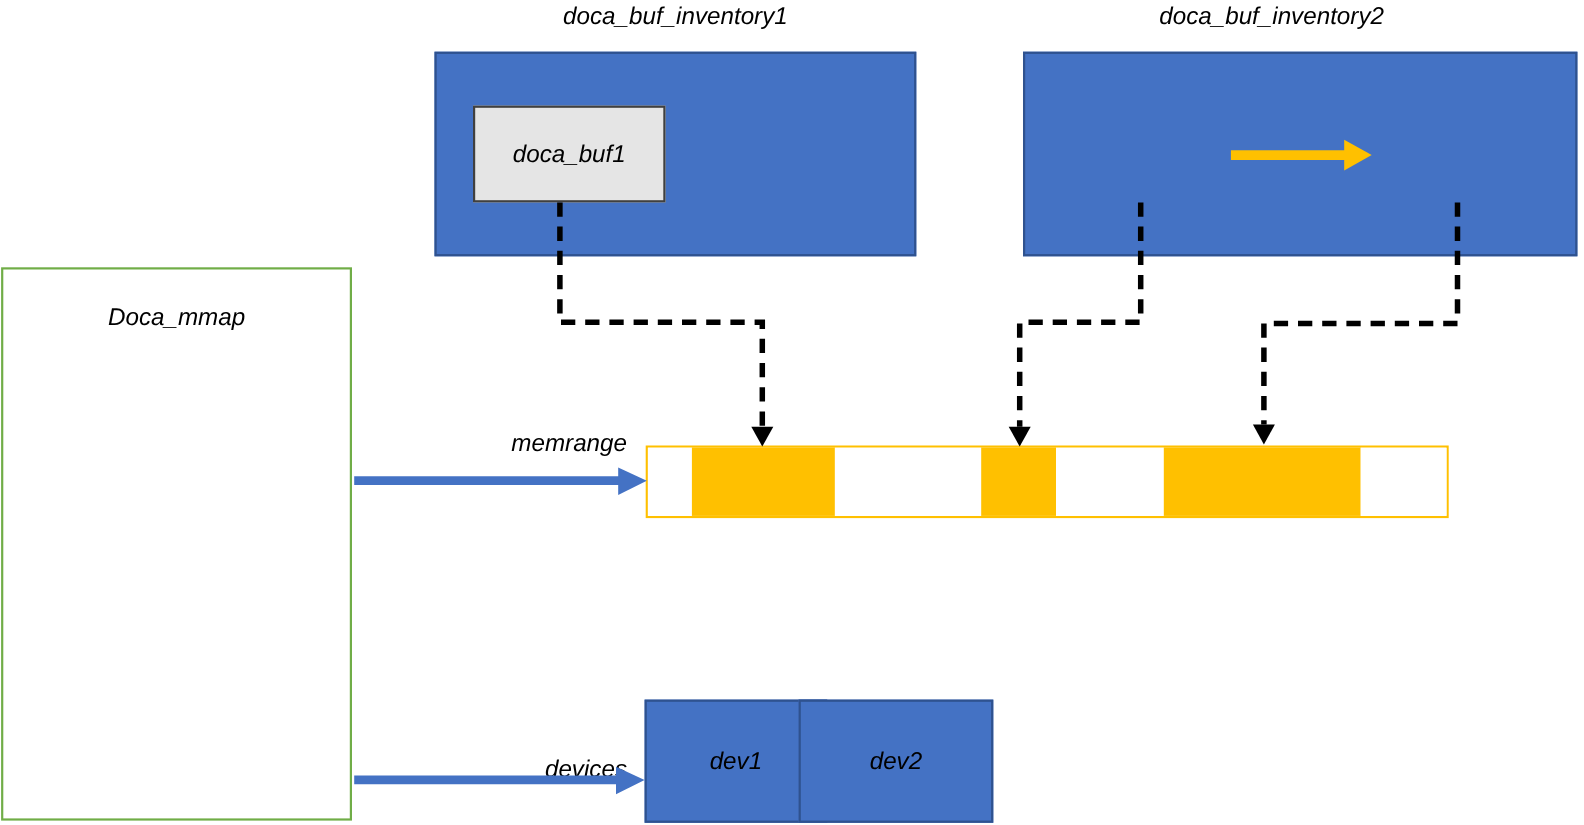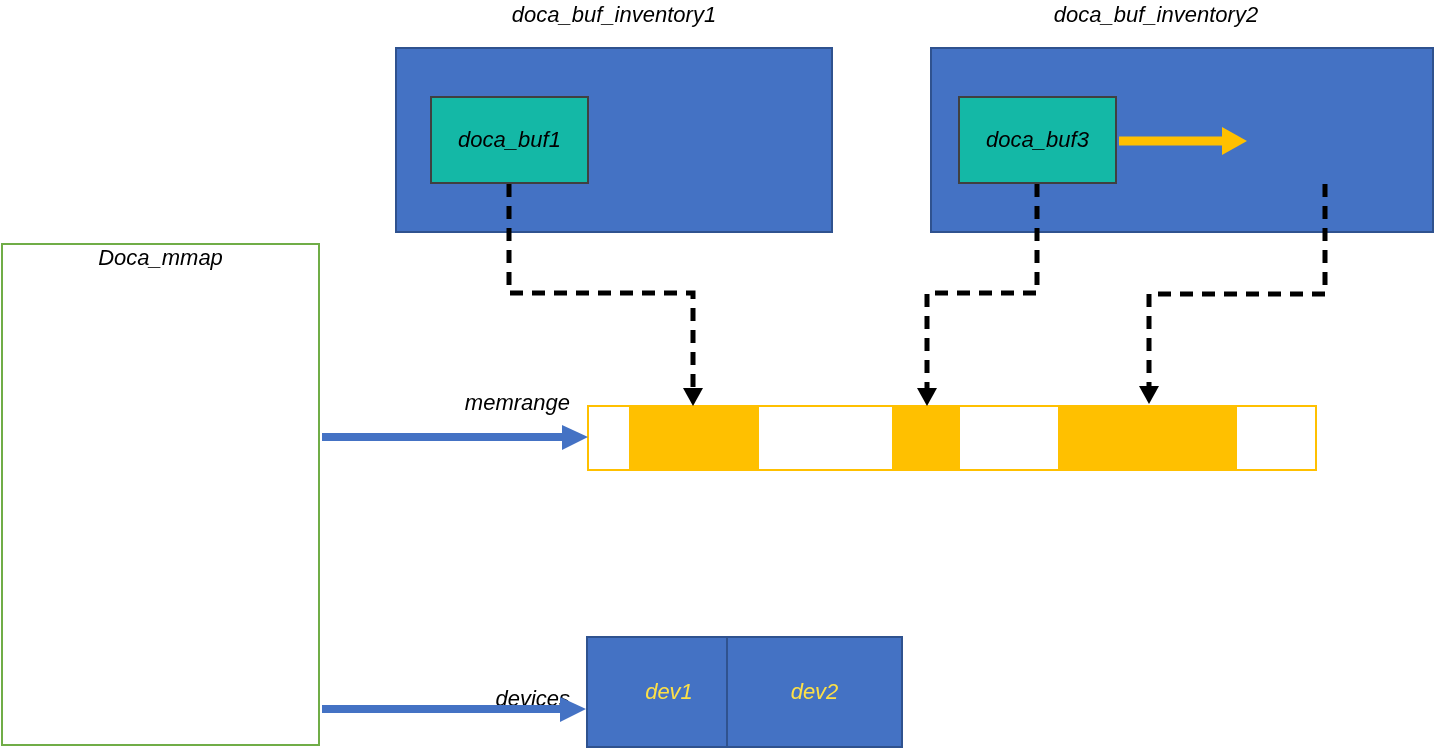--- a/index.html
+++ b/index.html
@@ -10,40 +10,40 @@
   body{margin:0;background:#fff}
   .canvas{
     position:relative;width:1440px;height:750px;background:#fff;
     font-family:"Liberation Sans",sans-serif;font-size:22px;color:var(--ink);
     overflow:hidden;
     font-style:italic;
   }
   .title{position:absolute;top:0;height:30px;line-height:30px;text-align:center;white-space:nowrap}
   .inv{position:absolute;top:47px;height:186px;background:var(--blue);border:2px solid var(--blue-border)}
   .buf{
-    position:absolute;top:47px;width:159px;height:88px;background:#14b8a6;
+    position:absolute;top:47px;width:175px;height:88px;background:#e5e5e5;
     border:2px solid #404040;display:flex;align-items:center;justify-content:center;
     white-space:nowrap;
   }
   .mmap{
     position:absolute;left:1px;top:243px;width:319px;height:503px;
     background:#fff;border:2px solid var(--green);text-align:center;
   }
-  .mmap-label{}
+  .mmap-label{margin-top:30px}
   .flabel{position:absolute;width:250px;text-align:right;white-space:nowrap}
   .memrange-label{left:320px;top:390px}
   .devices-label{left:320px;top:686px}
   .bar{
     position:absolute;left:587px;top:405px;width:730px;height:66px;
     border:2px solid var(--orange);display:flex;background:#fff;
   }
   .bar .seg{height:100%}
   .dev{
     position:absolute;top:636px;height:112px;background:var(--blue);
-    border:2px solid var(--blue-border);color:#fde047;
+    border:2px solid var(--blue-border);color:#000000;
     display:flex;align-items:center;justify-content:center;white-space:nowrap;
   }
   .dev1{left:586px;width:166px}
   .dev2{left:726px;width:177px}
   svg.overlay{position:absolute;left:0;top:0;pointer-events:none}
 </style>
 </head>
 <body>
 
 <div class="canvas">
@@ -51,23 +51,20 @@
   <div class="title" style="left:395px;width:438px">doca_buf_inventory1</div>
   <div class="title" style="left:904px;width:504px">doca_buf_inventory2</div>
 
   <div class="inv" style="left:395px;width:438px">
     <div class="buf" style="left:33px">
       <span>doca_buf1</span>
     </div>
   </div>
 
   <div class="inv" style="left:930px;width:504px">
-    <div class="buf" style="left:26px">
-      <span>doca_buf3</span>
-    </div>
   </div>
 
   <div class="mmap">
     <div class="mmap-label">Doca_mmap</div>
   </div>
 
   <div class="flabel memrange-label">memrange</div>
   <div class="flabel devices-label">devices</div>
 
   <div class="bar">

